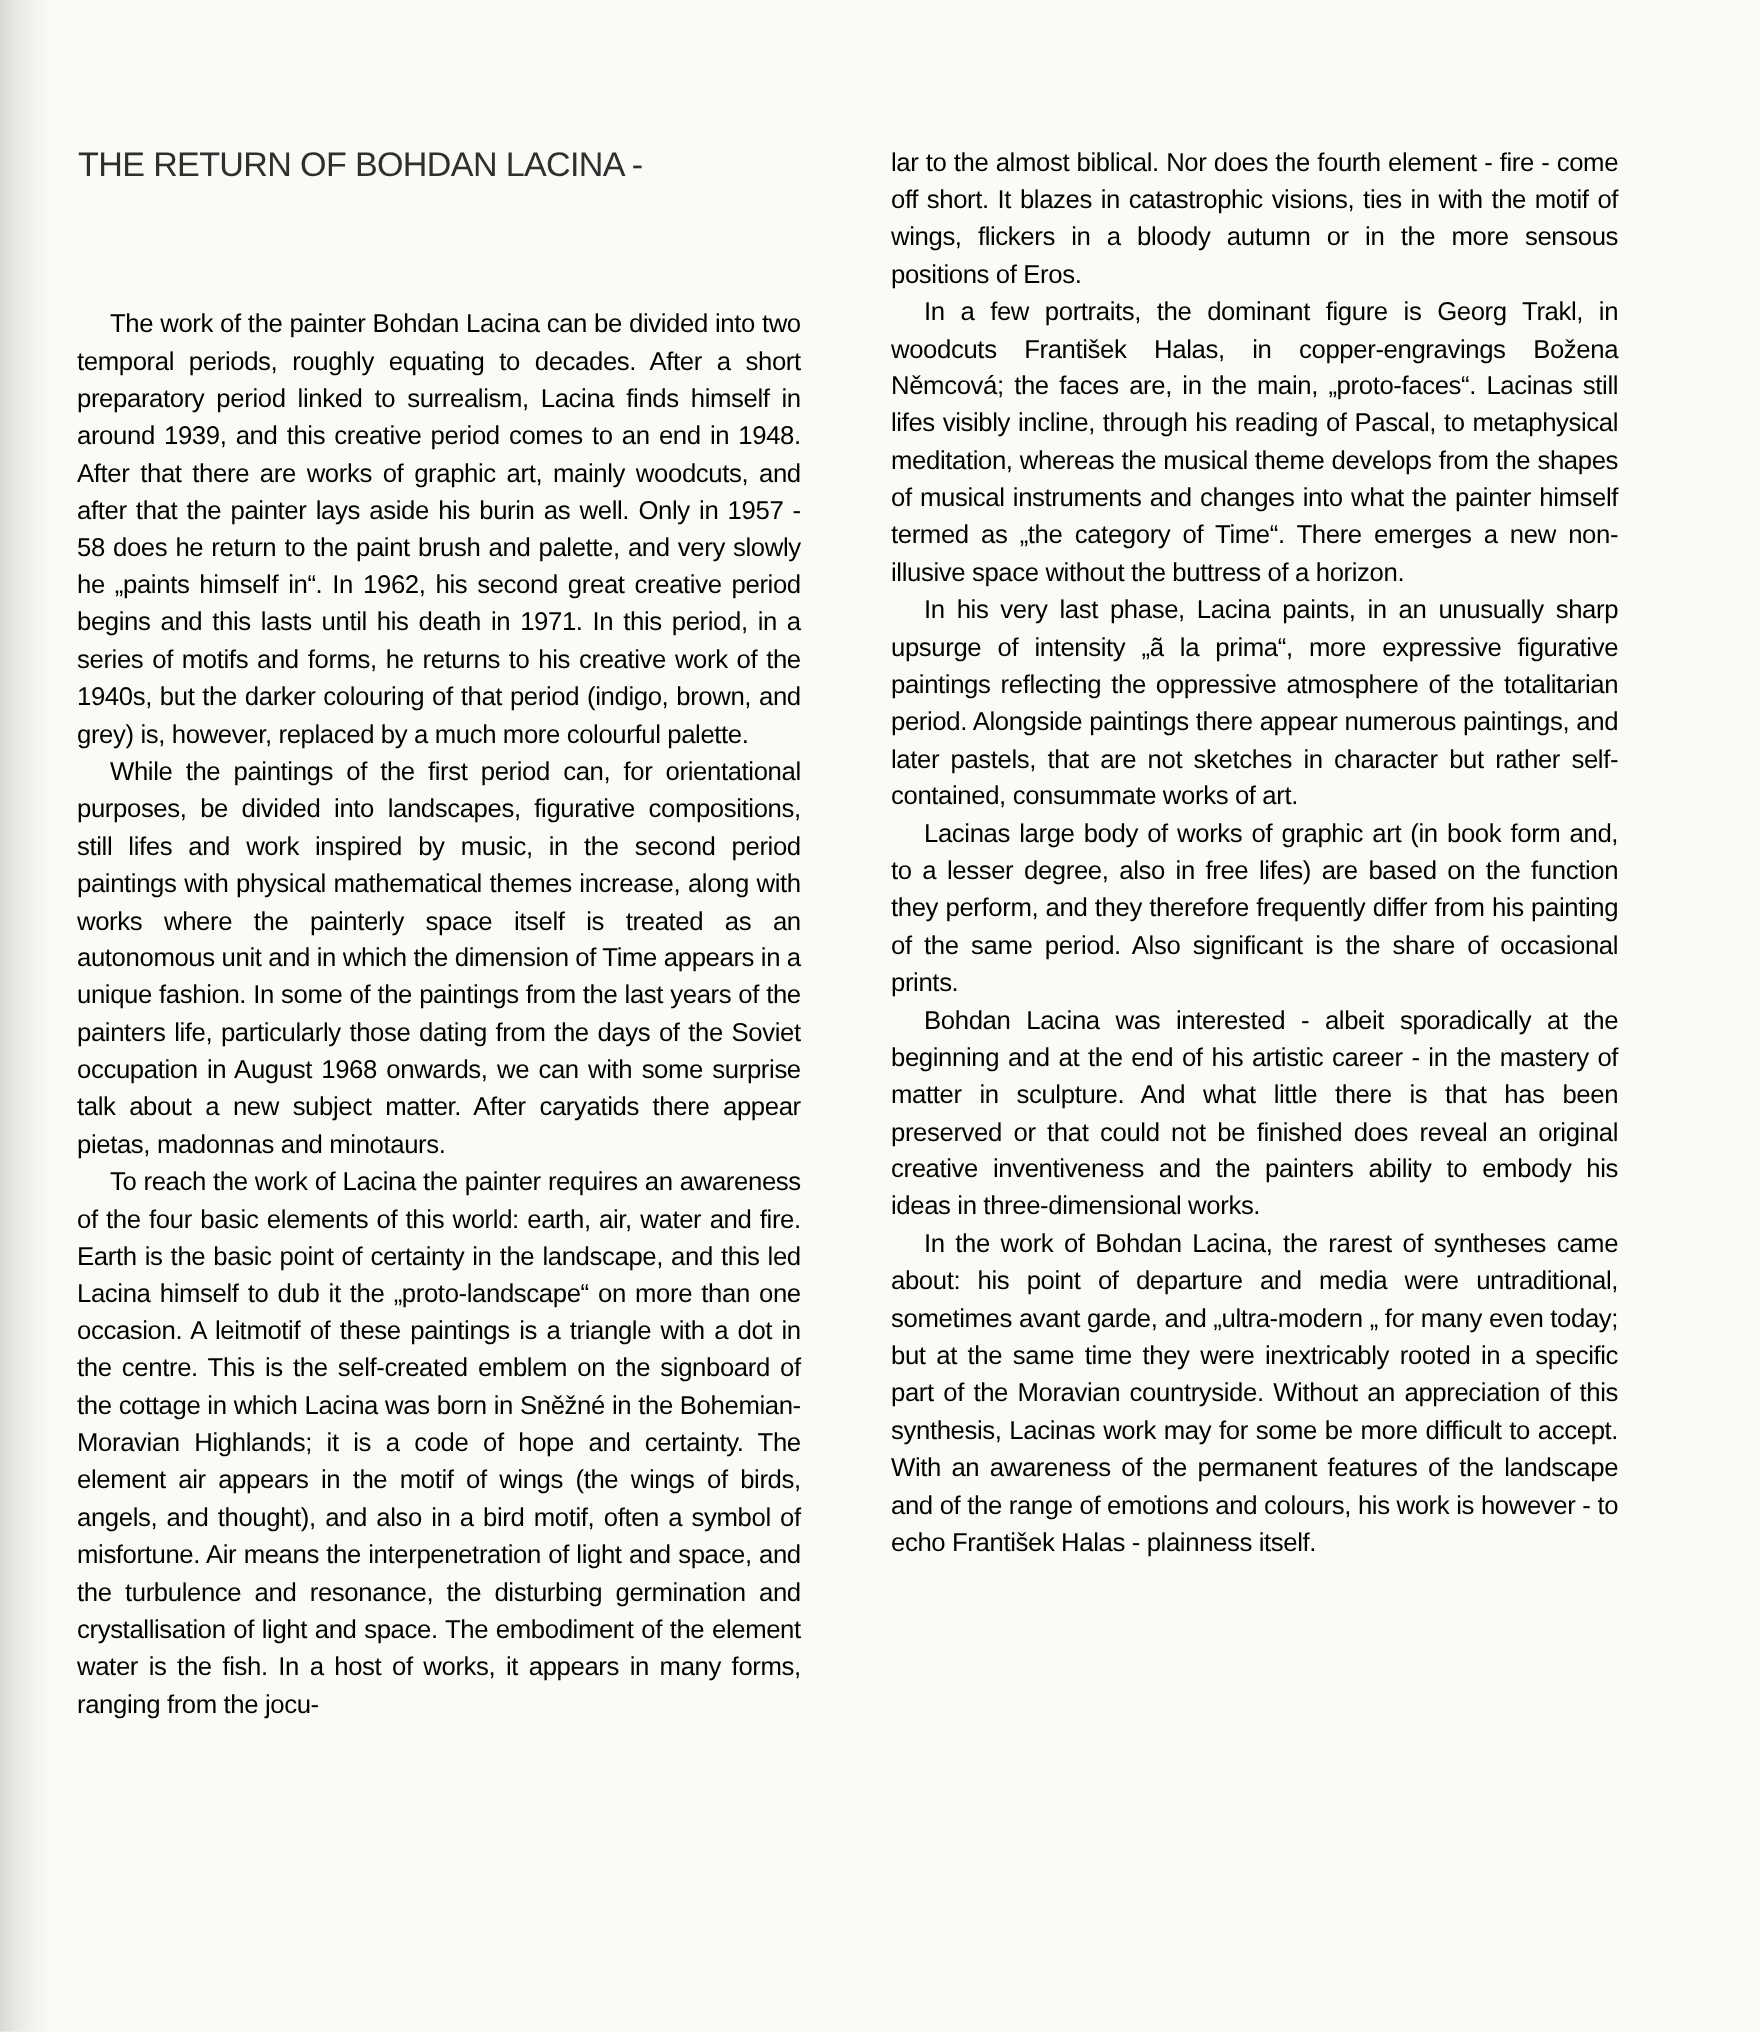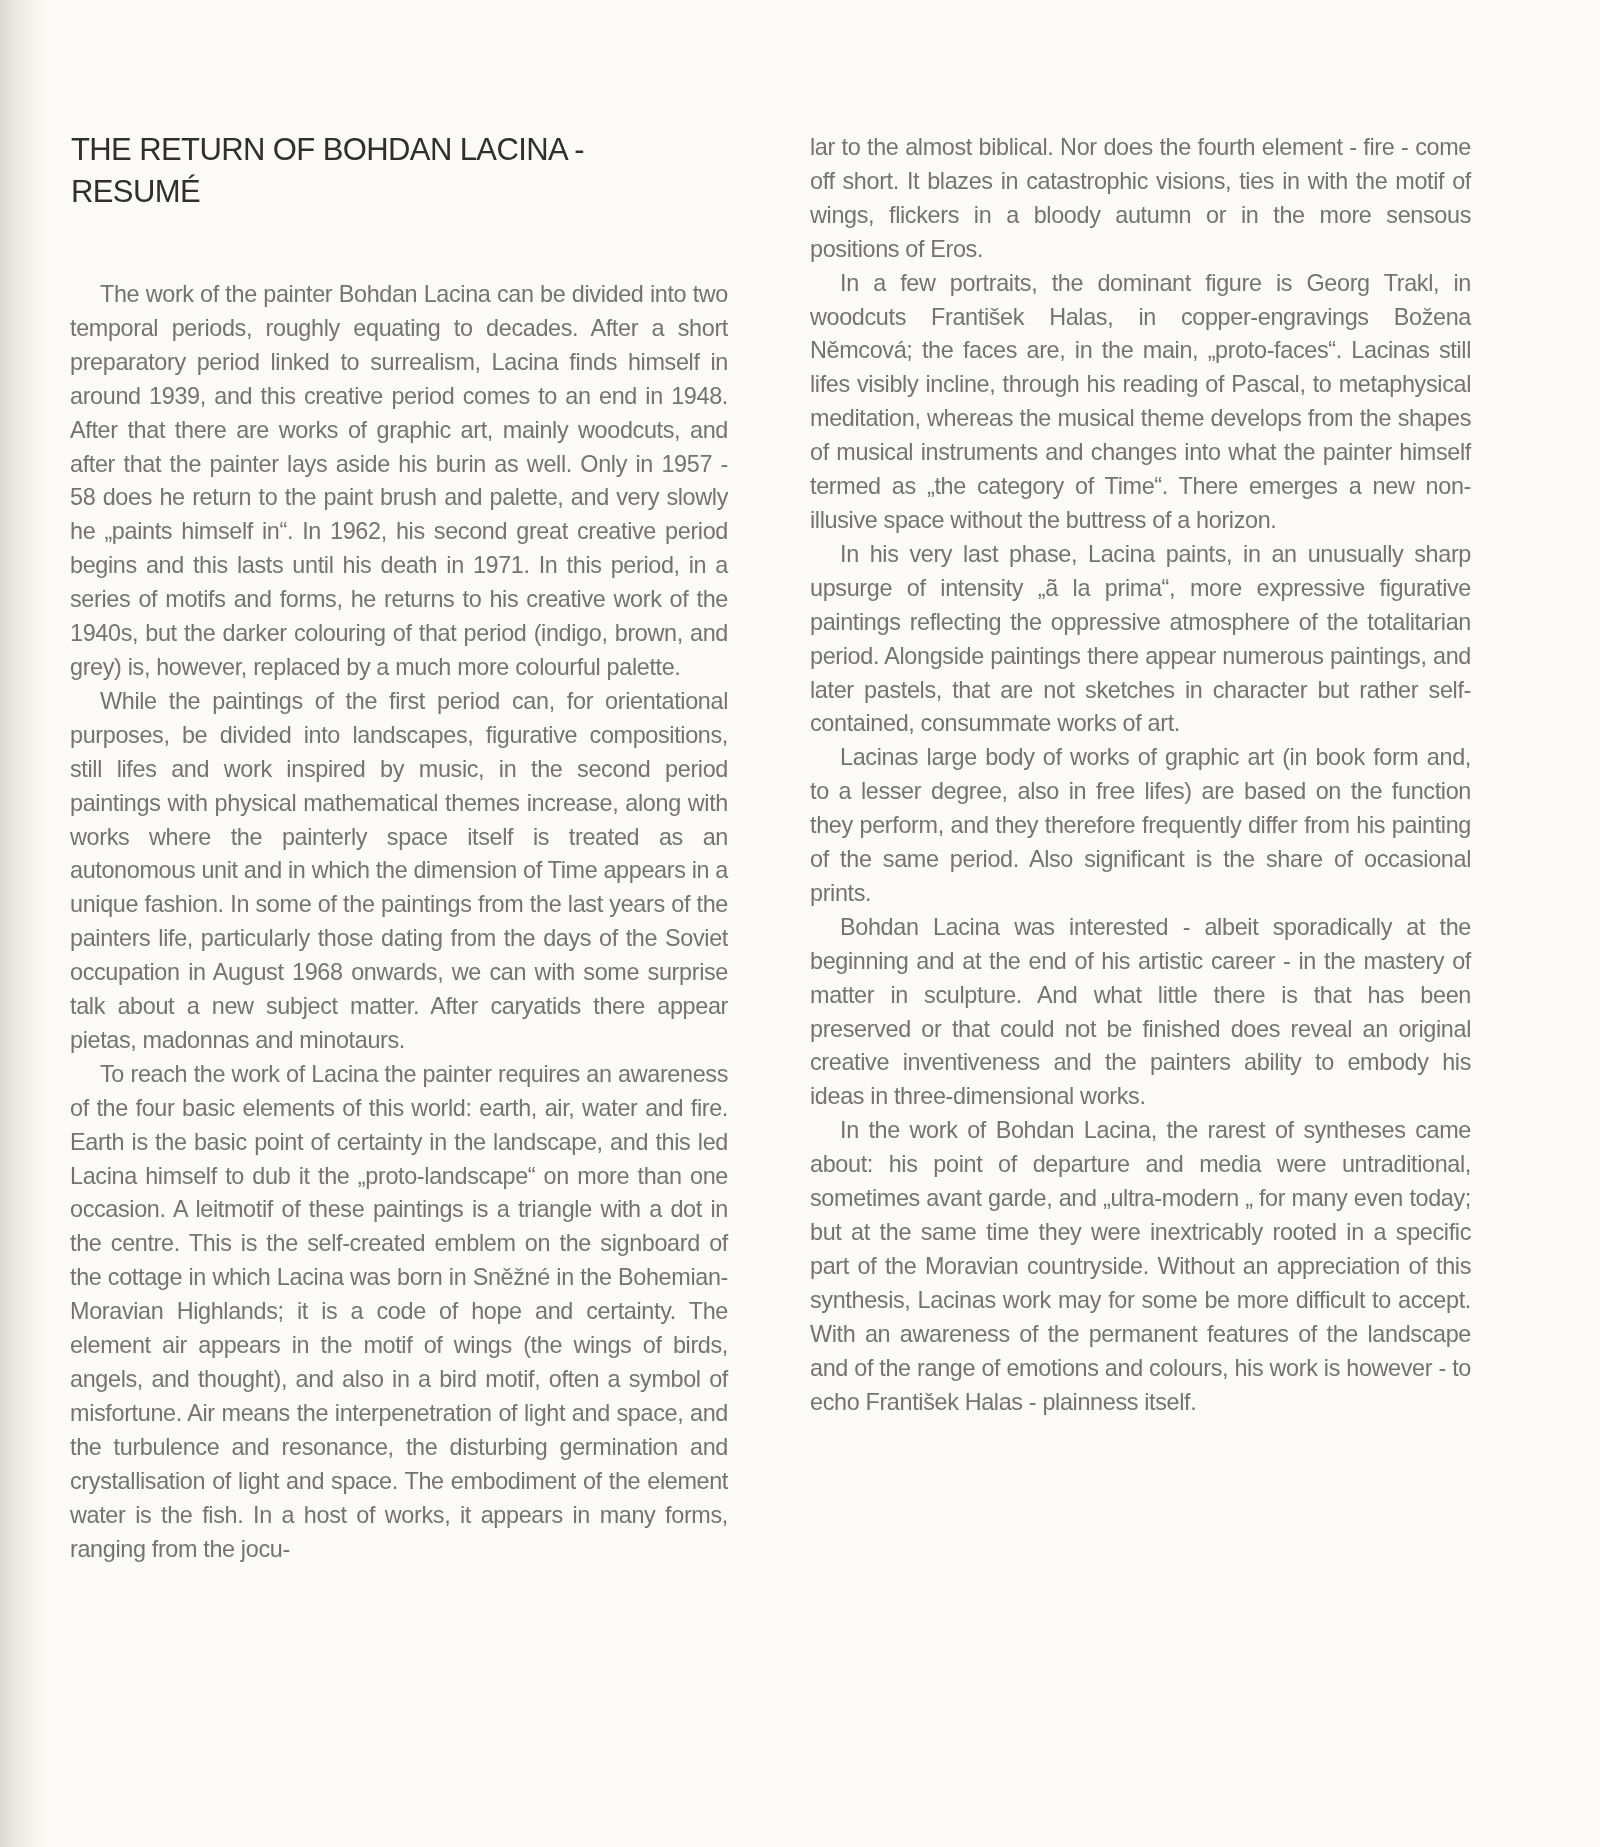--- a/index.html
+++ b/index.html
@@ -40,21 +40,21 @@
     text-transform: uppercase;
   }
   .title span { display: block; }
   .column {
     position: absolute;
     top: 0;
     font-size: 23.4px;
     line-height: 33.9px;
     letter-spacing: -0.35px;
     text-align: justify;
-    color: #737373;
+    color: #000000;
   }
   .col-left {
     left: 70px;
     top: 278px;
     width: 658px;
   }
   .col-right {
     left: 810px;
     top: 131px;
     width: 661px;
@@ -71,21 +71,20 @@
 </style>
 </head>
 <body>
 
 <div class="gutter-shadow"></div>
 
 <div class="page">
 
   <h1 class="title">
     <span>THE RETURN OF BOHDAN LACINA -</span>
-    <span>RESUMÉ</span>
   </h1>
 
   <div class="column col-left">
     <p>The work of the painter Bohdan Lacina can be divided into two temporal periods, roughly equating to decades. After a short preparatory period linked to surrealism, Lacina finds himself in around 1939, and this creative period comes to an end in 1948. After that there are works of graphic art, mainly woodcuts, and after that the painter lays aside his burin as well. Only in 1957 - 58 does he return to the paint brush and palette, and very slowly he „paints himself in“. In 1962, his second great creative period begins and this lasts until his death in 1971. In this period, in a series of motifs and forms, he returns to his creative work of the 1940s, but the darker colouring of that period (indigo, brown, and grey) is, however, replaced by a much more colourful palette.</p>
     <p>While the paintings of the first period can, for orientational purposes, be divided into landscapes, figurative compositions, still lifes and work inspired by music, in the second period paintings with physical mathematical themes increase, along with works where the painterly space itself is treated as an autonomous unit and in which the dimension of Time appears in a unique fashion. In some of the paintings from the last years of the painters life, particularly those dating from the days of the Soviet occupation in August 1968 onwards, we can with some surprise talk about a new subject matter. After caryatids there appear pietas, madonnas and minotaurs.</p>
     <p>To reach the work of Lacina the painter requires an awareness of the four  basic elements of this world: earth, air, water and fire. Earth is the basic point of certainty in the landscape, and this led Lacina himself to dub it the „proto-landscape“ on more than one occasion. A leitmotif of these paintings is a triangle with a dot in the centre. This is the self-created emblem on the signboard of the cottage in which Lacina was born in Sněžné in the Bohemian-Moravian Highlands; it is a code of hope and certainty. The element air appears in the motif of wings (the wings of birds, angels, and thought), and also in a bird motif, often a symbol of misfortune.  Air means the interpenetration of light and space, and the turbulence and resonance, the disturbing germination and crystallisation of light and space. The embodiment of the element water is the fish. In a host of works, it appears in many forms, ranging from the jocu-</p>
   </div>
 
   <div class="column col-right">
     <p class="continuation">lar to the almost biblical. Nor does the fourth element - fire - come off short. It blazes in catastrophic visions, ties in with the motif of wings, flickers in a bloody autumn or in the more sensous positions of Eros.</p>

